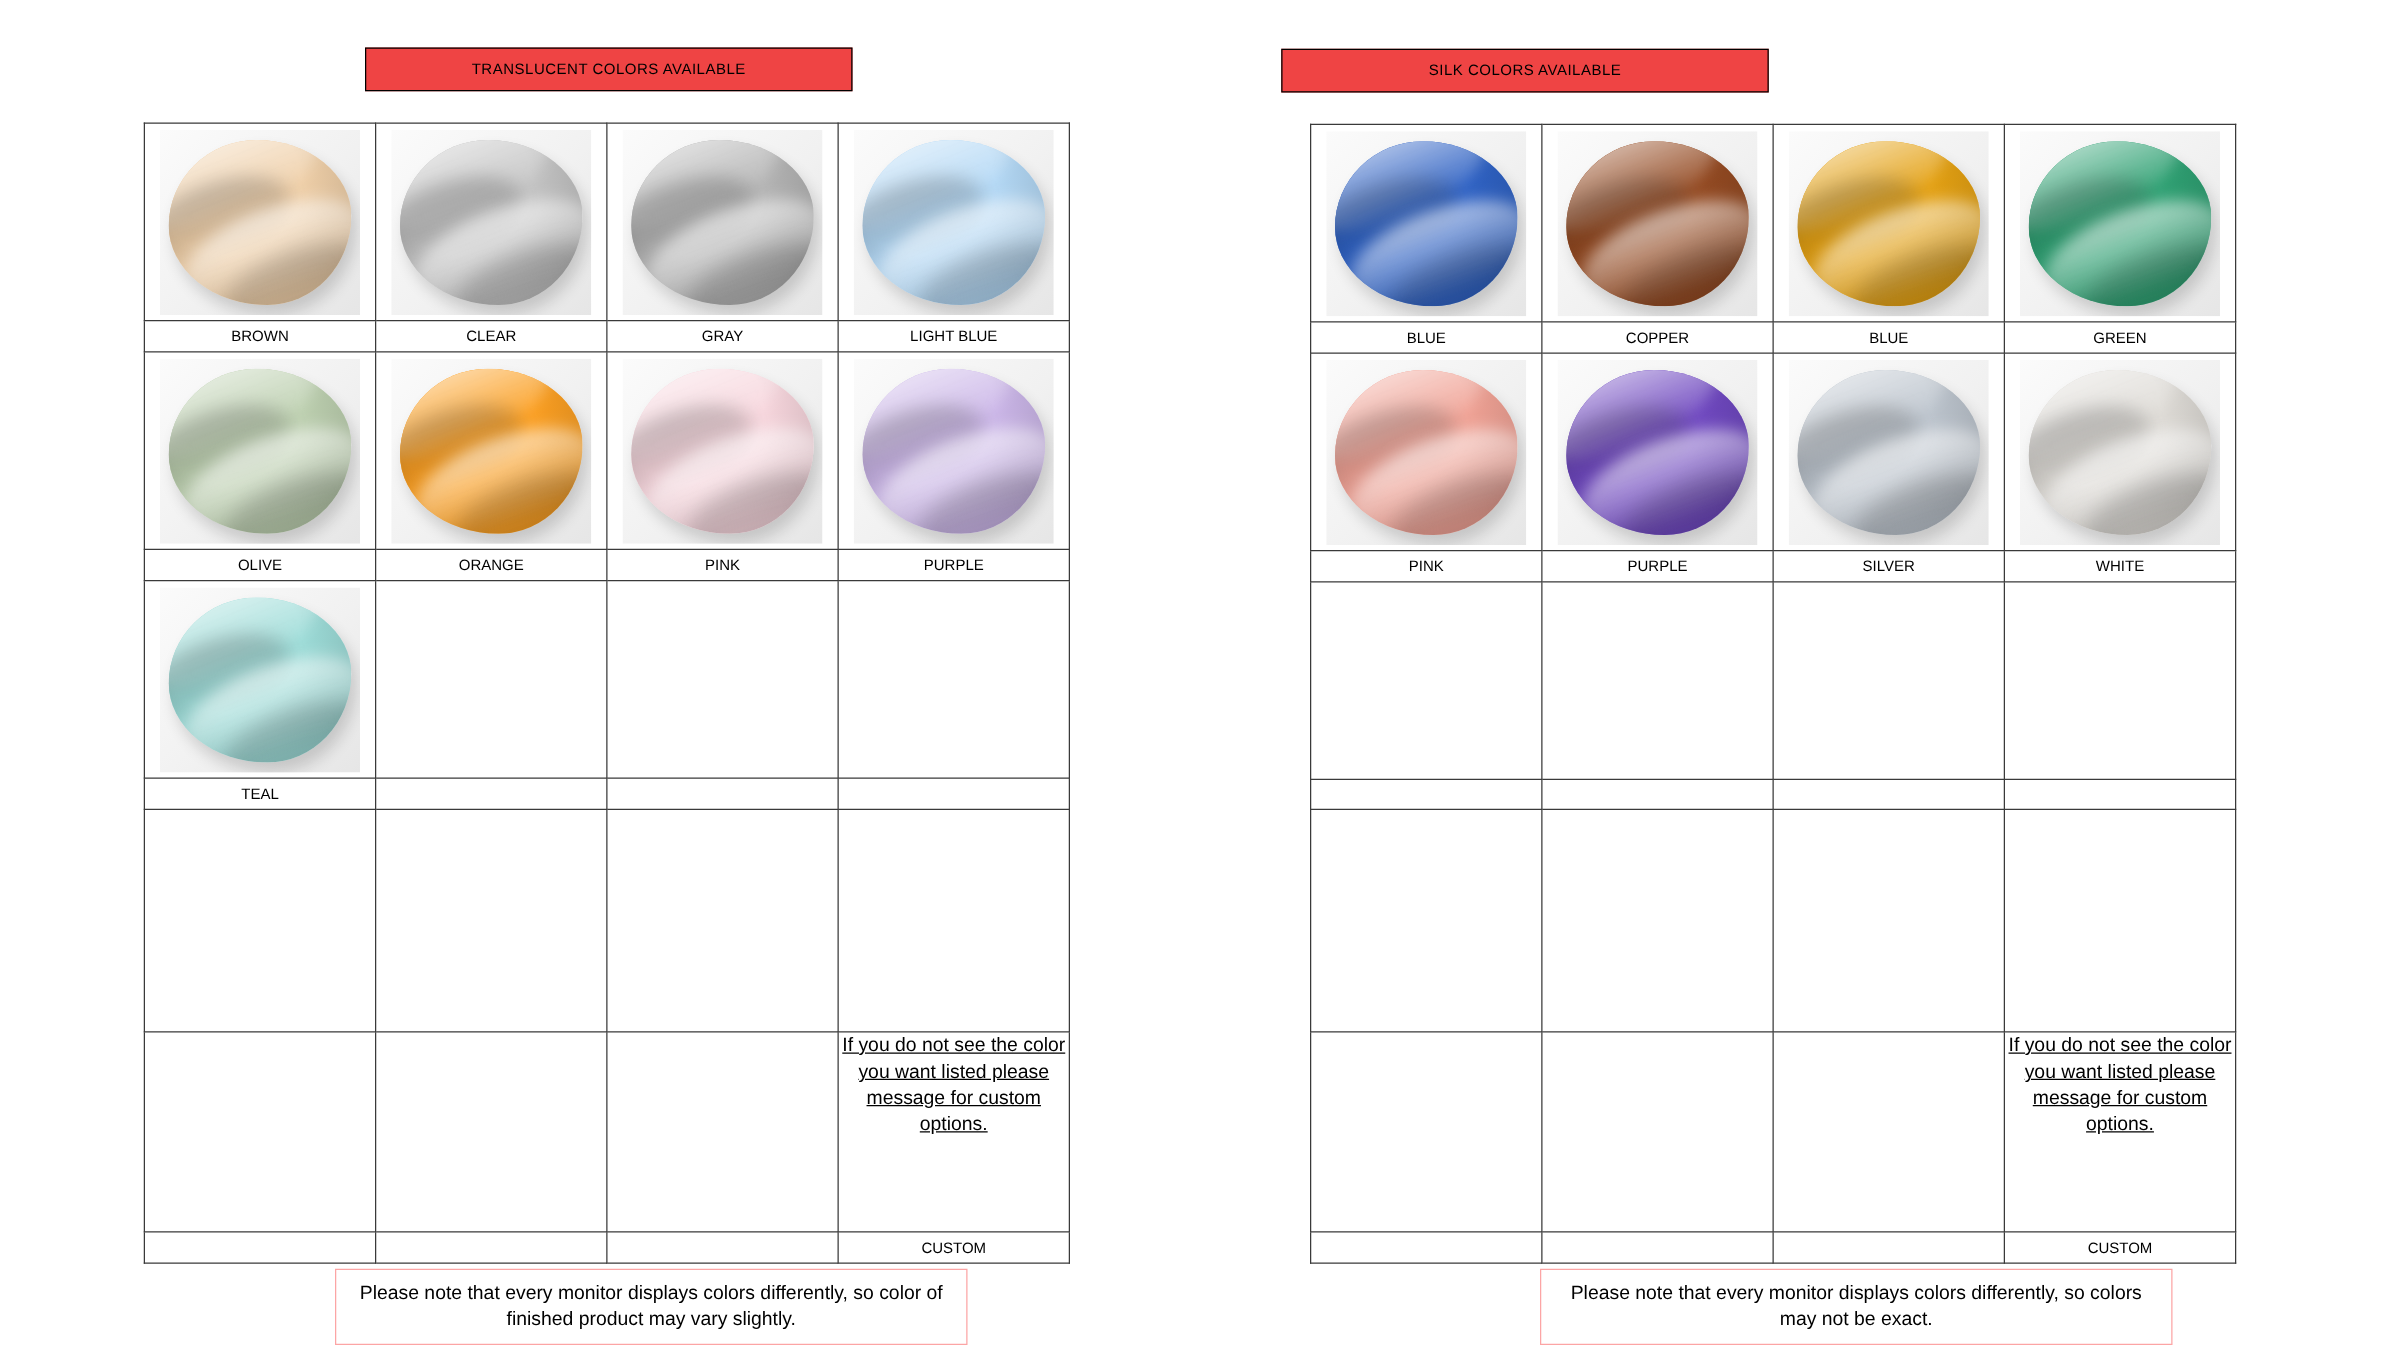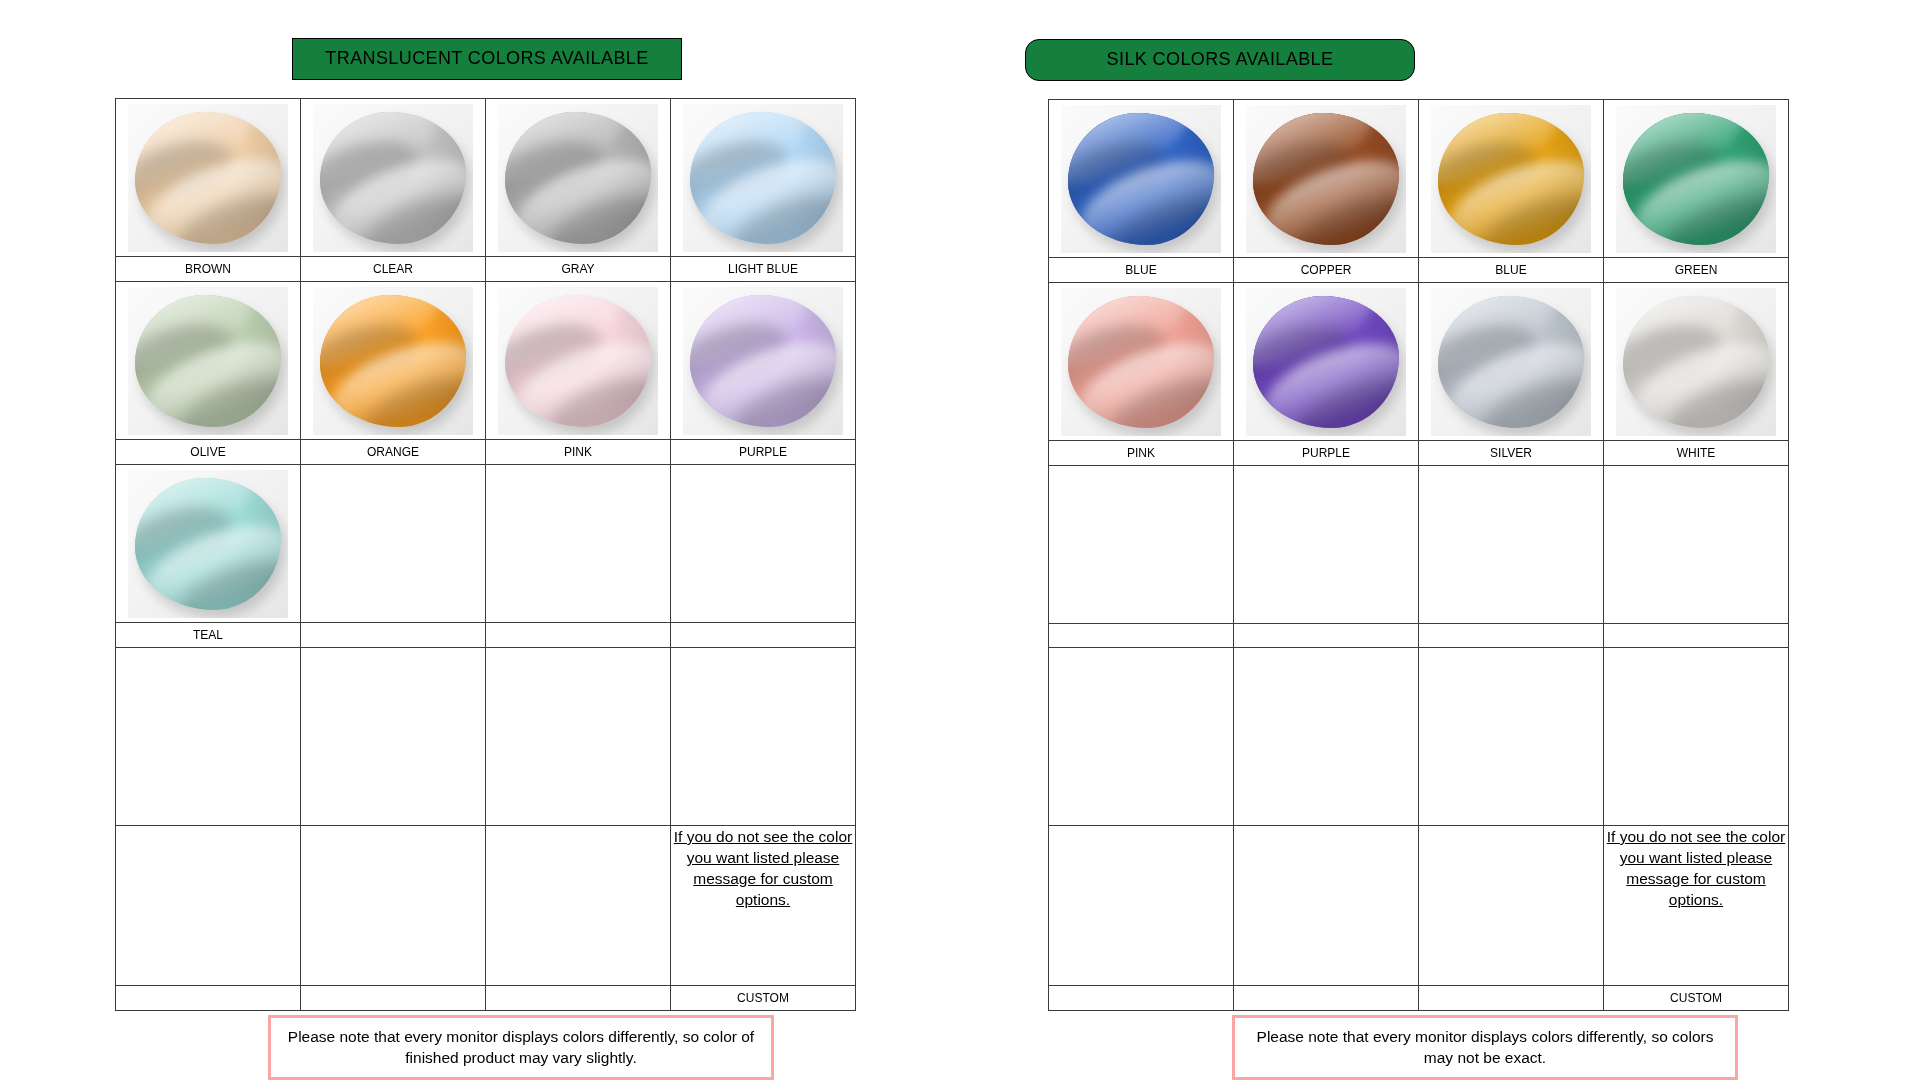--- a/index.html
+++ b/index.html
@@ -22,29 +22,29 @@
     top: 0;
     width: 960px;
     height: 1080px;
   }
   .panel-left { left: 0; }
   .panel-right { left: 960px; }
 
   .panel-title {
     position: absolute;
     border: 1px solid #000;
-    background: #15803d;
+    background: #ef4444;
     text-align: center;
-    font-size: 18px;
+    font-size: 12px;
     letter-spacing: 0.4px;
     padding: 9px 0 10px 0;
     white-space: nowrap;
   }
   .panel-left .panel-title { left: 292px; top: 38px; width: 390px; }
-  .panel-right .panel-title { left: 65px; top: 39px; width: 390px; border-radius: 14px; }
+  .panel-right .panel-title { left: 65px; top: 39px; width: 390px; }
 
   table.grid {
     position: absolute;
     border-collapse: collapse;
     table-layout: fixed;
   }
   .panel-left table.grid { left: 115px; top: 98px; width: 740px; }
   .panel-right table.grid { left: 88px; top: 99px; width: 740px; }
 
   table.grid td {
@@ -128,21 +128,21 @@
   .blob .shade2 {
     left: 28%; top: 66%;
     width: 88%; height: 44%;
     transform: rotate(-18deg);
     background: linear-gradient(180deg, rgba(0,0,0,0.26), rgba(0,0,0,0.0));
     filter: blur(8px);
   }
 
   .footer-note {
     position: absolute;
-    border: 3px solid #fca5a5;
+    border: 1px solid #fca5a5;
     background: #fff;
     text-align: center;
     font-size: 15.5px;
     line-height: 21px;
     padding: 8px 14px 9px 14px;
   }
   .panel-left .footer-note { left: 268px; top: 1015px; width: 506px; }
   .panel-right .footer-note { left: 272px; top: 1015px; width: 506px; }
 </style>
 </head>

